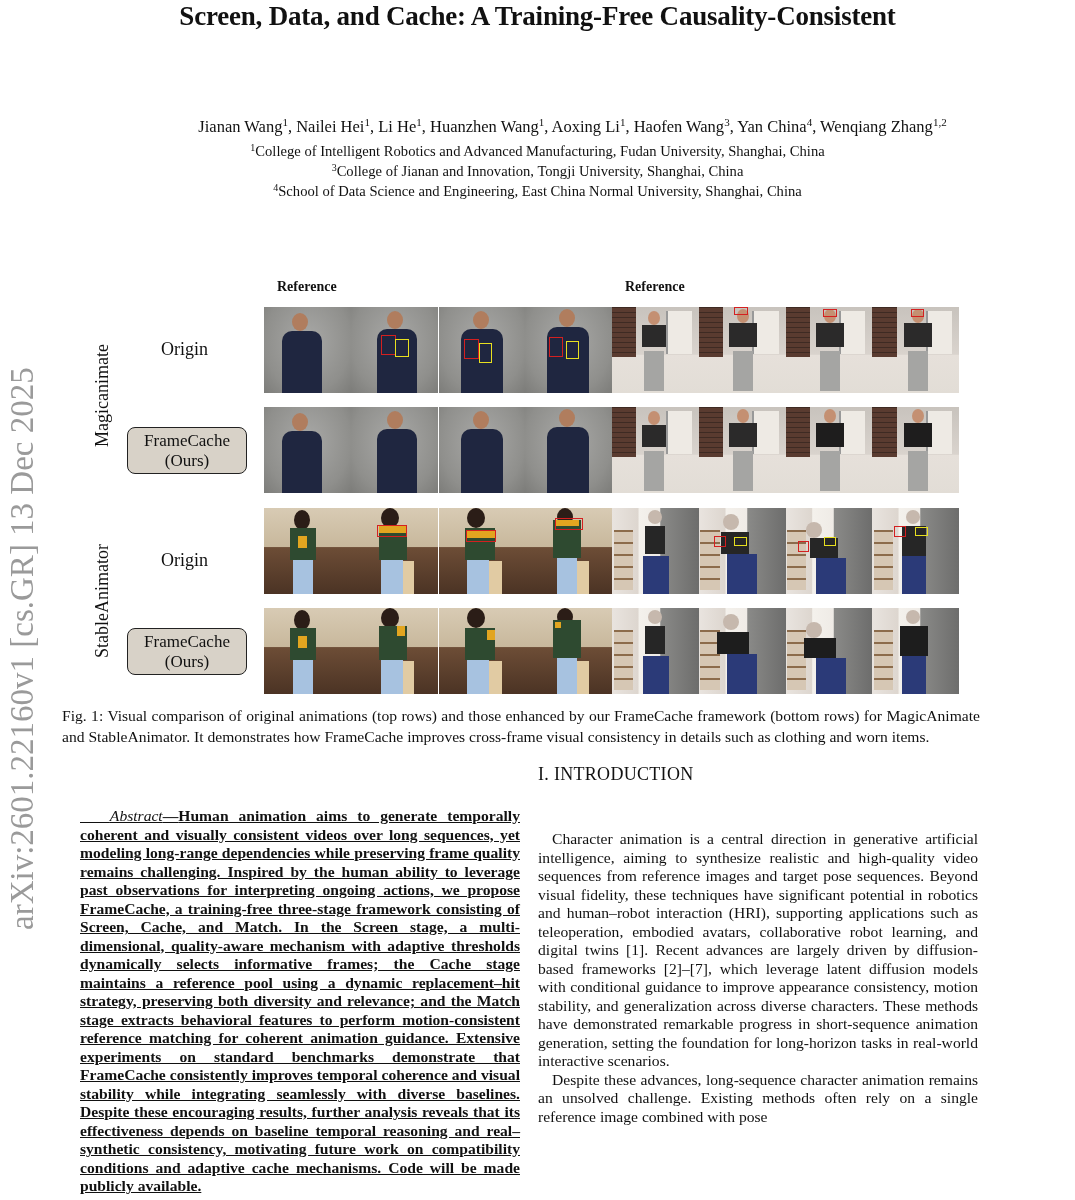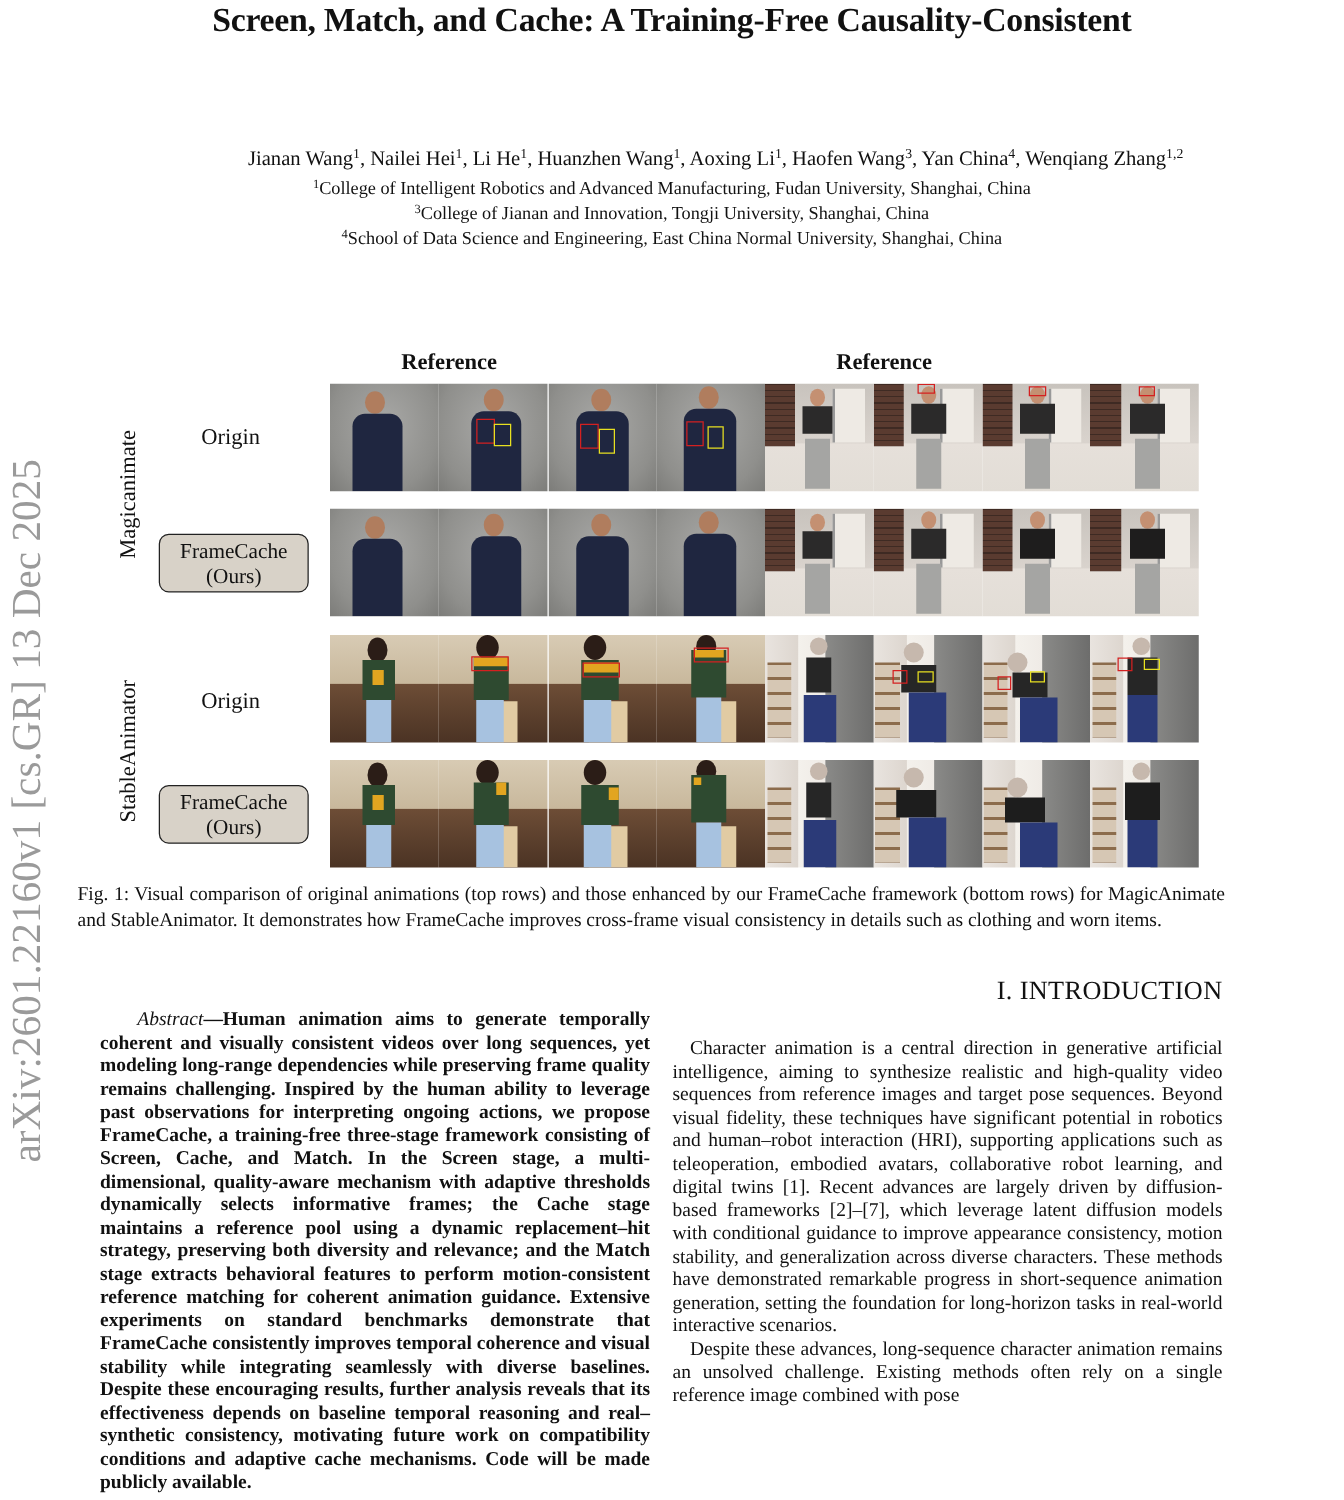--- a/index.html
+++ b/index.html
@@ -25,21 +25,21 @@
 
   .arxiv {
     left: 2px; top: 250px; width: 40px; height: 680px;
     color: #9a9a9a; font-size: 33px; white-space: nowrap;
   }
   .arxiv span {
     position: absolute; left: 0; top: 680px; transform-origin: 0 0; transform: rotate(-90deg);
     line-height: 40px;
   }
 
-  .ref-label { font-weight: bold; font-size: 18px; top: 279px; margin-left: 44px; }
+  .ref-label { font-weight: bold; font-size: 14px; top: 279px; }
 
   .row-label { font-size: 18px; white-space: nowrap; }
   .vlabel {
     font-size: 18px; white-space: nowrap; transform-origin: 0 0; transform: rotate(-90deg);
   }
   .badge {
     left: 127px; width: 120px; height: 47px; background: #d8d2c8;
     border: 1.5px solid #222; border-radius: 8px; box-sizing: border-box;
     text-align: center; font-size: 17px; line-height: 20px; padding-top: 3px;
   }
@@ -60,30 +60,30 @@
   .living .box2 { position:absolute; left: 38%; top: 62%; width: 35%; height: 38%; background:#e1cba3; }
   .dorm { background: linear-gradient(90deg, #e9e4df 0%, #ddd6cf 30%, #f4f1ec 31%, #efebe6 55%, #8a8a88 56%, #6d6d6c 100%); }
   .dorm .shelf { position:absolute; left:2%; top:25%; width:22%; height:70%; background: repeating-linear-gradient(0deg,#d6c7b4 0 10px,#8c6c4c 10px 12px); }
 
   .caption {
     left: 62px; width: 918px; top: 705px; font-size: 15.6px; line-height: 21px; text-align: justify;
   }
   .col { width: 440px; font-size: 15.6px; line-height: 18.5px; text-align: justify; }
   .abstract { left: 80px; top: 807px; font-weight: bold; }
   .abstract i { font-weight: normal; }
-  .abstract p { margin: 0; text-indent: 0; }
-  .section-h { left: 538px; width: 440px; top: 780px; text-align: right; font-size: 21px; letter-spacing: 0.3px; }
+  .abstract p { margin: 0; text-indent: 0; text-decoration: underline; }
+  .section-h { left: 538px; width: 440px; top: 764px; text-align: left; font-size: 18px; letter-spacing: 0.3px; }
   .intro { left: 538px; top: 830px; }
   .intro p { margin: 0; text-indent: 14px; }
 </style>
 </head>
 <body>
 
 <div class="abs title">
-  <div>Screen, Match, and Cache: A Training-Free Causality-Consistent</div>
+  <div>Screen, Data, and Cache: A Training-Free Causality-Consistent</div>
 </div>
 
 <div class="abs authors">
   <span><span>Jianan Wang</span><sup>1</sup></span>,
   <span><span>Nailei Hei</span><sup>1</sup></span>,
   <span><span>Li He</span><sup>1</sup></span>,
   <span><span>Huanzhen Wang</span><sup>1</sup></span>,
   <span><span>Aoxing Li</span><sup>1</sup></span>,
   <span><span>Haofen Wang</span><sup>3</sup></span>,
   <span><span>Yan China</span><sup>4</sup></span>,

